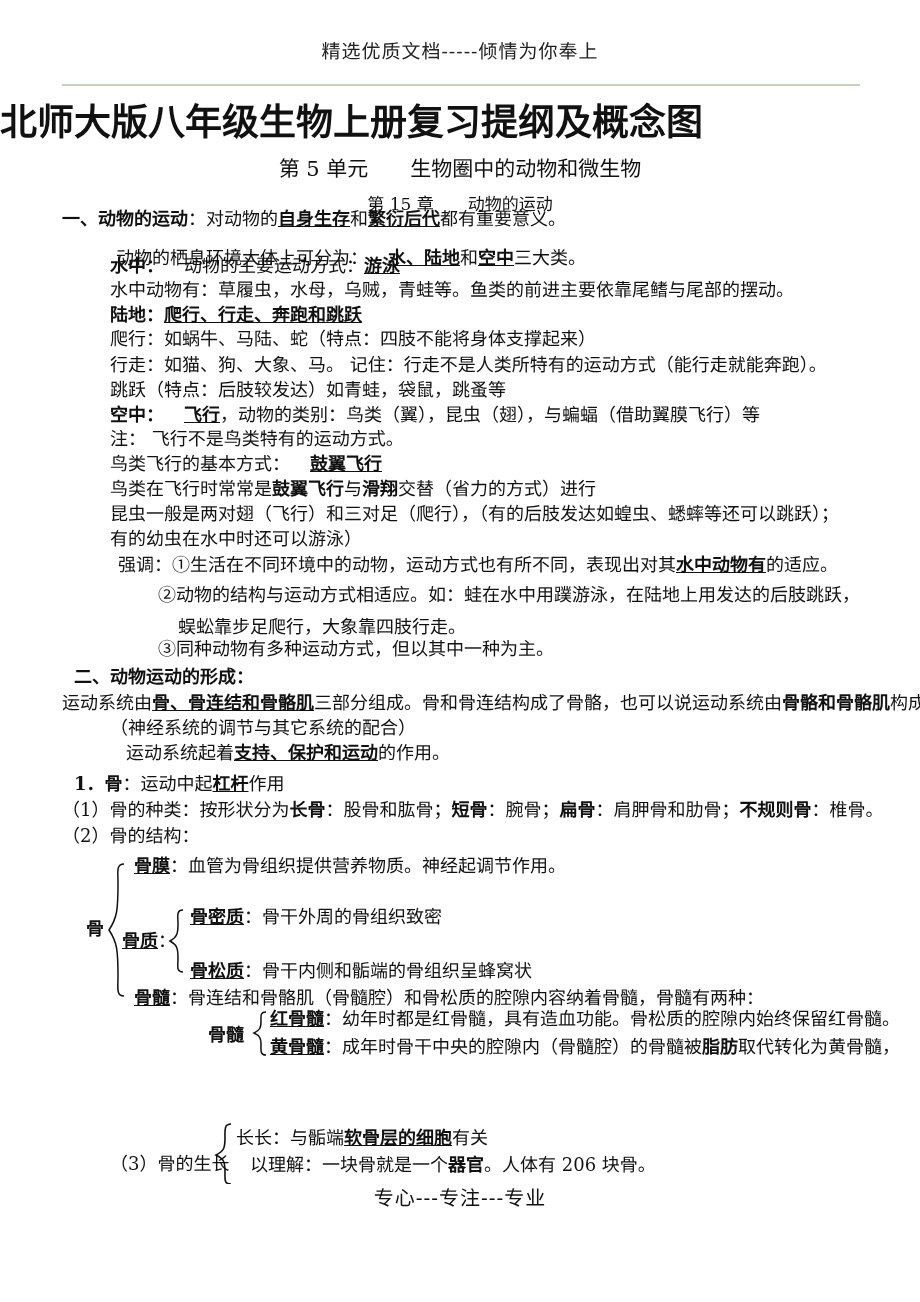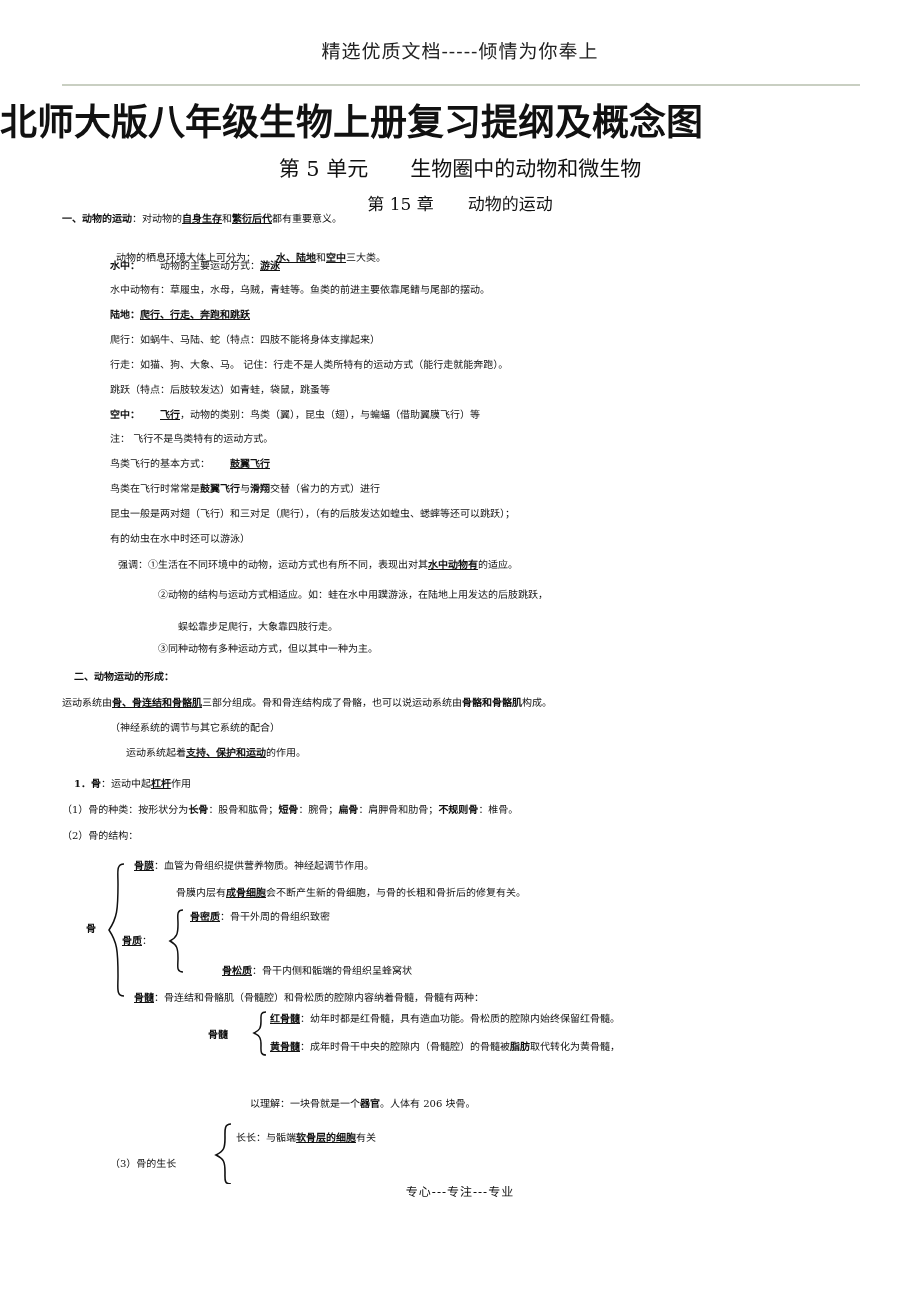--- a/index.html
+++ b/index.html
@@ -38,42 +38,42 @@
   .title-unit .gap{display:inline-block;width:42px;}
   .title-chap{
     position:absolute;left:0;top:190px;width:920px;text-align:center;
     font-size:17px;
   }
   .title-chap .gap{display:inline-block;width:34px;}
 
   
   .ln{
     position:absolute;
-    font-size:10px;
+    font-size:18px;
     line-height:17px;
     white-space:nowrap;
     font-family:"DejaVu Serif","Liberation Serif",serif;
   }
   b{font-weight:bold;}
   .u{text-decoration:underline;}
   .sp{display:inline-block;width:20px;}
 
   
   .brace{
     position:absolute;
     font-family:"DejaVu Sans","Liberation Sans",sans-serif;
     color:#111;
     line-height:1;
     overflow:hidden;
   }
   .brace svg{display:block;}
 
   .footer{
     position:absolute;left:0;top:1182px;width:920px;text-align:center;
-    font-size:12px;letter-spacing:1px;color:#111;
+    font-size:20px;letter-spacing:1px;color:#111;
   }
 </style>
 </head>
 <body>
 
 <div class="page">
 
   <div class="hdr">精选优质文档-----倾情为你奉上</div>
   <div class="hdr-rule"></div>
 
@@ -98,21 +98,21 @@
   <div class="ln" style="left:110px;top:257px;">
     <b>水中：</b><span class="sp"></span><span>动物的主要运动方式：</span><b class="u">游泳</b>
   </div>
 
   <div class="ln" style="left:110px;top:281px;">水中动物有：草履虫，水母，乌贼，青蛙等。鱼类的前进主要依靠尾鳍与尾部的摆动。</div>
 
   <div class="ln" style="left:110px;top:306px;">
     <b>陆地：</b><b class="u">爬行、行走、奔跑和跳跃</b>
   </div>
 
-  <div class="ln" style="left:110px;top:331px;">爬行：如蜗牛、马陆、蛇（特点：四肢不能将身体支撑起来）</div>
+  <div class="ln" style="left:110px;top:331px;font-family:Liberation Serif, serif;">爬行：如蜗牛、马陆、蛇（特点：四肢不能将身体支撑起来）</div>
   <div class="ln" style="left:110px;top:356px;">行走：如猫、狗、大象、马。  记住：行走不是人类所特有的运动方式（能行走就能奔跑）。</div>
   <div class="ln" style="left:110px;top:381px;">跳跃（特点：后肢较发达）如青蛙，袋鼠，跳蚤等</div>
 
   <div class="ln" style="left:110px;top:406px;">
     <b>空中：</b><span class="sp"></span><b class="u">飞行</b><span>，动物的类别：鸟类（翼），昆虫（翅），与蝙蝠（借助翼膜飞行）等</span>
   </div>
 
   <div class="ln" style="left:110px;top:430px;">注：  飞行不是鸟类特有的运动方式。</div>
 
   <div class="ln" style="left:110px;top:455px;">
@@ -164,38 +164,35 @@
     </svg>
   </div>
   <div class="ln" style="left:86px;top:920px;">
     <b>骨</b>
   </div>
 
   <div class="ln" style="left:134px;top:857px;">
     <b class="u">骨膜</b><span>：血管为骨组织提供营养物质。神经起调节作用。</span>
   </div>
 
-  <div class="ln" style="left:176px;top:884px;">
-    <span>骨膜内层有</span><b class="u">成骨细胞</b><span>会不断产生新的骨细胞，与骨的长粗和骨折后的修复有关。</span>
-  </div>
 
   <div class="brace" style="left:168px;top:908px;width:18px;height:66px;">
     <svg width="18" height="66" viewBox="0 0 18 66">
       <path d="M15 2 C8 2, 10 8, 10 16 C10 26, 9 29, 2 33 C9 37, 10 40, 10 50 C10 58, 8 64, 15 64" fill="none" stroke="#111" stroke-width="1.5"></path>
     </svg>
   </div>
   <div class="ln" style="left:122px;top:932px;">
     <b class="u">骨质</b><span>：</span>
   </div>
 
   <div class="ln" style="left:190px;top:908px;">
     <b class="u">骨密质</b><span>：骨干外周的骨组织致密</span>
   </div>
 
-  <div class="ln" style="left:190px;top:962px;margin-left:32px;">
+  <div class="ln" style="left:190px;top:962px;">
     <b class="u">骨松质</b><span>：骨干内侧和骺端的骨组织呈蜂窝状</span>
   </div>
 
   <div class="ln" style="left:134px;top:989px;">
     <b class="u">骨髓</b><span>：骨连结和骨骼肌（骨髓腔）和骨松质的腔隙内容纳着骨髓，骨髓有两种：</span>
   </div>
 
   <div class="ln" style="left:208px;top:1026px;">
     <b>骨髓</b>
   </div>
@@ -208,21 +205,21 @@
 
   <div class="ln" style="left:270px;top:1010px;">
     <b class="u">红骨髓</b><span>：幼年时都是红骨髓，具有造血功能。骨松质的腔隙内始终保留红骨髓。</span>
   </div>
 
   <div class="ln" style="left:270px;top:1038px;">
     <b class="u">黄骨髓</b><span>：成年时骨干中央的腔隙内（骨髓腔）的骨髓被</span><b>脂肪</b><span>取代转化为黄骨髓，</span>
   </div>
 
 
-  <div class="ln" style="left:250px;top:1095px;">
+  <div class="ln" style="left:250px;top:1156px;">
     <span>以理解：一块骨就是一个</span><b>器官</b><span>。人体有 206 块骨。</span>
   </div>
 
   <div class="ln" style="left:236px;top:1129px;">
     <span class="sm">长长</span><span>：与骺端</span><b class="u">软骨层的细胞</b><span>有关</span>
   </div>
 
   <div class="brace" style="left:214px;top:1122px;width:20px;height:62px;">
     <svg width="20" height="62" viewBox="0 0 20 62">
       <path d="M17 2 C10 2, 11 8, 11 16 C11 26, 10 29, 2 33 C10 37, 11 40, 11 50 C11 58, 10 62, 17 62" fill="none" stroke="#111" stroke-width="1.6"></path>

